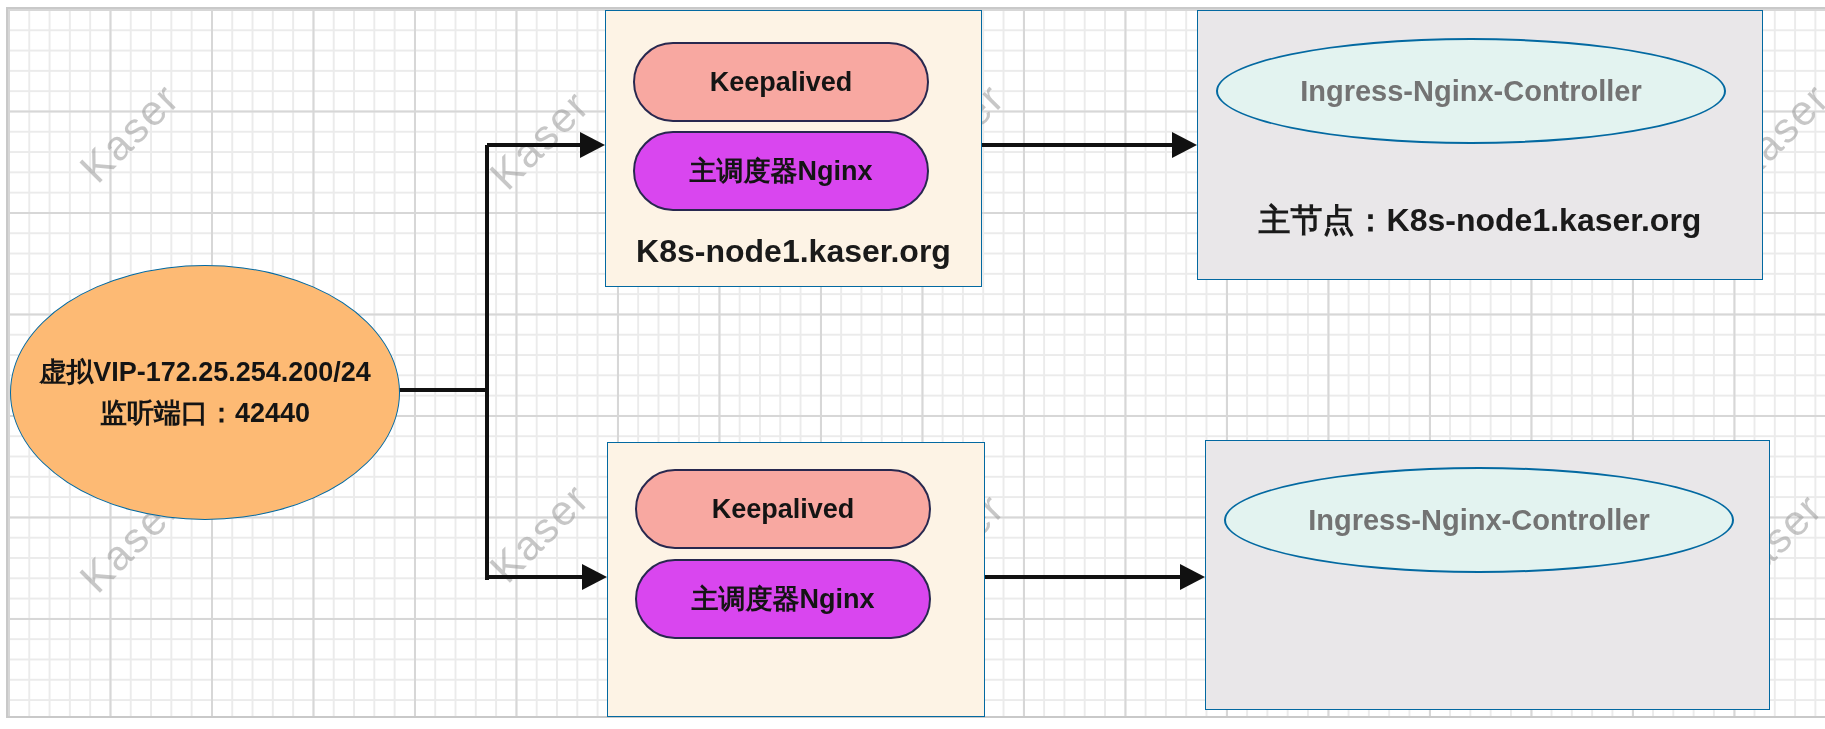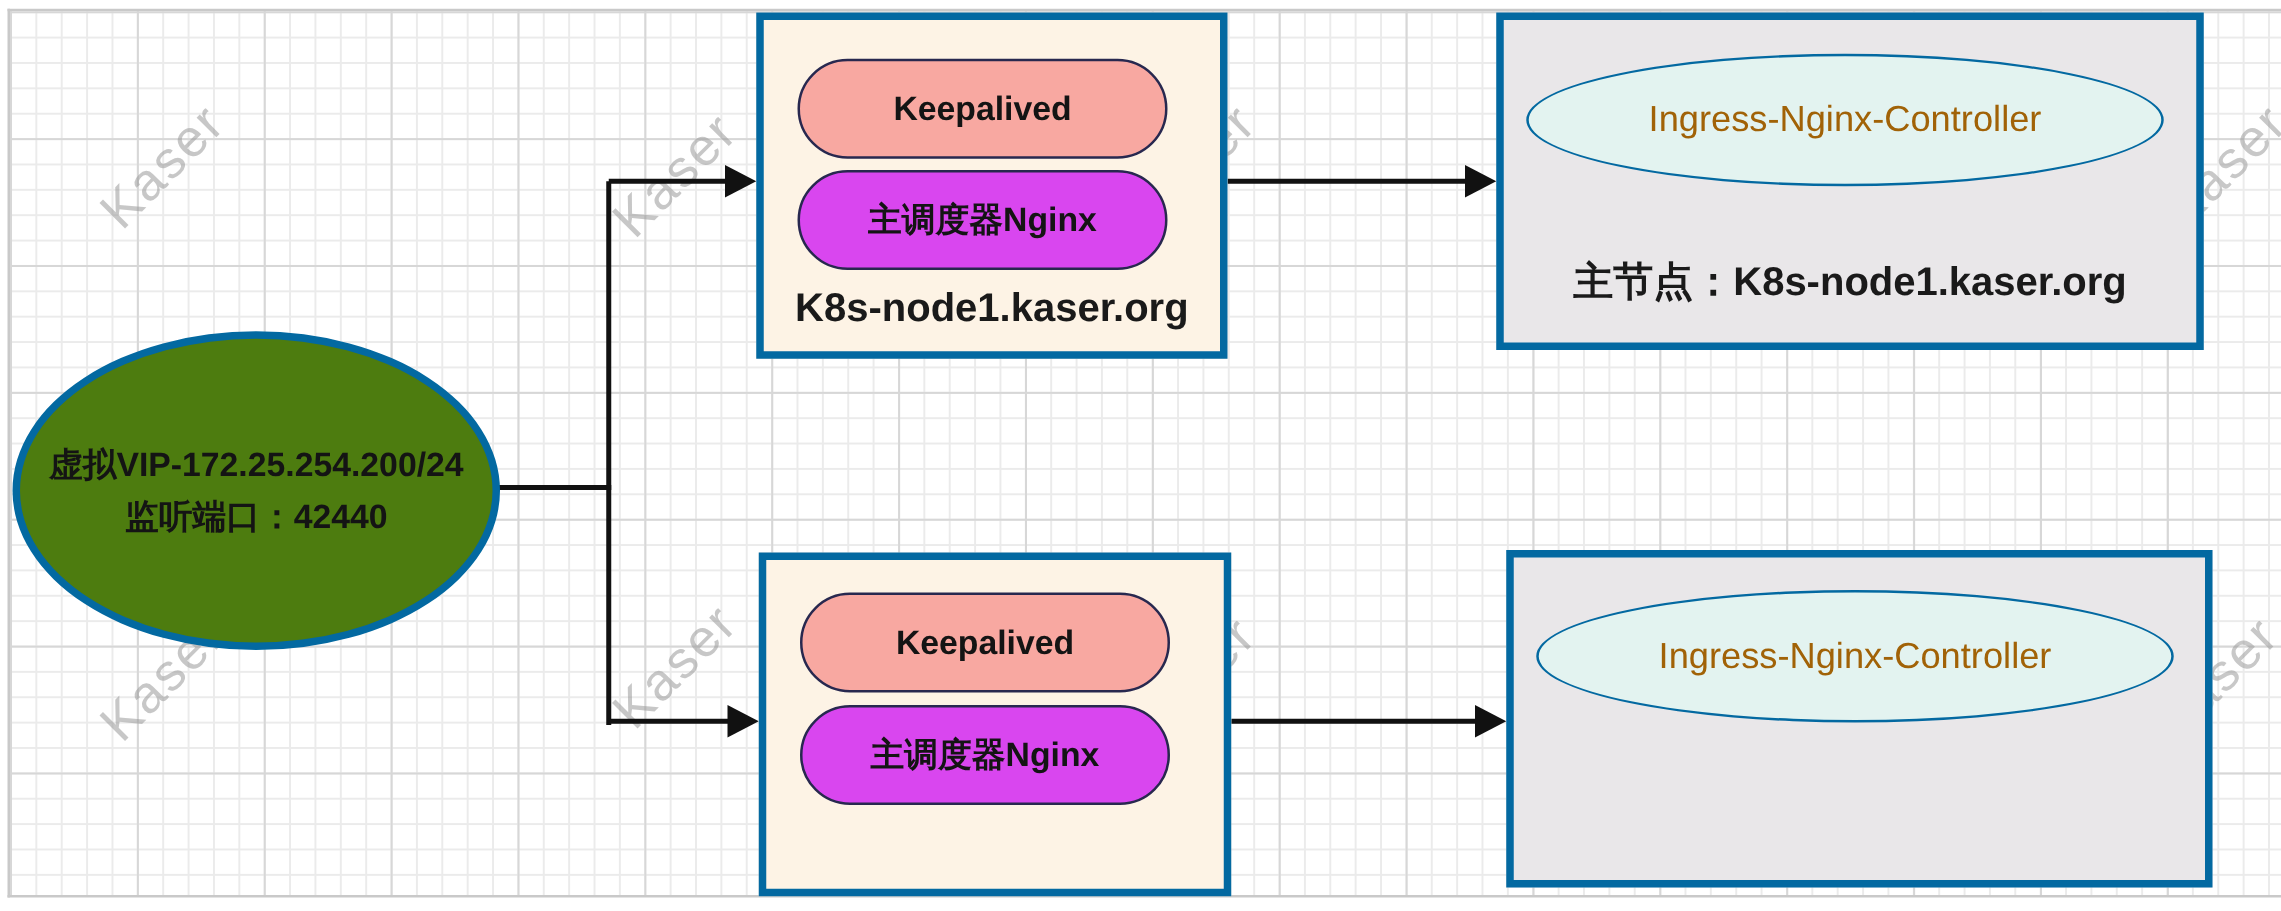--- a/index.html
+++ b/index.html
@@ -17,38 +17,38 @@
       linear-gradient(#ebebeb 1.5px, transparent 1.5px),
       linear-gradient(90deg,#ebebeb 1.5px, transparent 1.5px);
     background-size:101.5px 101.5px,101.5px 101.5px,20.3px 20.3px,20.3px 20.3px;
     border-left:2px solid #c9c9c9;border-top:2px solid #c9c9c9;border-bottom:2px solid #c9c9c9;
   }
   .wm{
     position:absolute;transform:translate(-50%,-50%) rotate(-45deg);
     font-size:42px;color:#9b9b9b;opacity:.55;letter-spacing:2px;white-space:nowrap;
     user-select:none;
   }
-  .shape{position:absolute;box-sizing:border-box;border:6px solid #0369a1;}
+  .shape{position:absolute;box-sizing:border-box;border:1px solid #0369a1;}
   .box-cream{background:#fdf3e5;}
   .box-gray{background:#e9e7e9;}
   .ellipse{border-radius:50%;display:flex;align-items:center;justify-content:center;text-align:center;}
-  .vip{background:#4d7c0f;color:#141414;font-weight:bold;font-size:27px;line-height:41px;}
+  .vip{background:#fdba74;color:#141414;font-weight:bold;font-size:27px;line-height:41px;}
   .pill{
     position:absolute;box-sizing:border-box;border:2.5px solid #28284f;border-radius:42px;
     display:flex;align-items:center;justify-content:center;
     font-weight:bold;font-size:27px;color:#141414;
   }
   .pill-pink{background:#f8a8a1;}
   .pill-green{background:#d946ef;}
   .node-label{
     position:absolute;left:0;right:0;text-align:center;
     font-weight:bold;font-size:32px;color:#1a1a1a;white-space:nowrap;
   }
   .ing-ellipse{background:#e3f3f0;}
-  .ing-title{font-weight:normal;font-size:29px;color:#a16207;white-space:nowrap;}
+  .ing-title{font-weight:bold;font-size:29px;color:#737373;white-space:nowrap;}
   .line{position:absolute;background:#111111;}
   .arrow-head{
     position:absolute;width:0;height:0;
     border-top:13px solid transparent;border-bottom:13px solid transparent;
     border-left:25px solid #111111;
   }
 </style>
 </head>
 <body>
 

